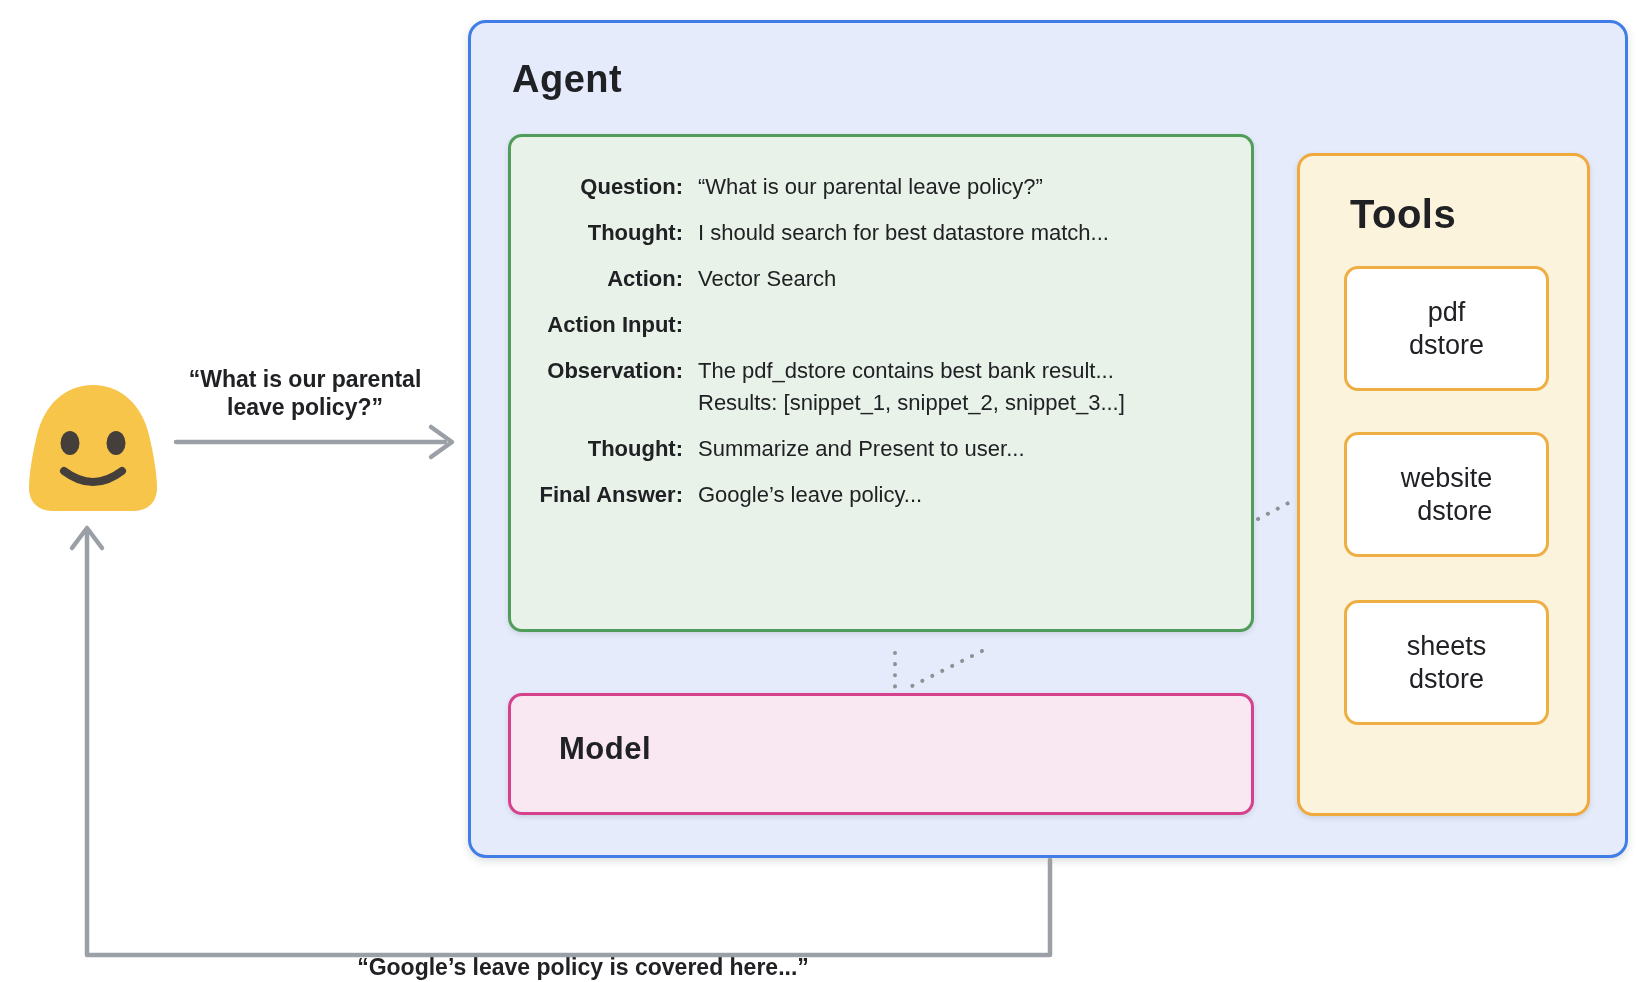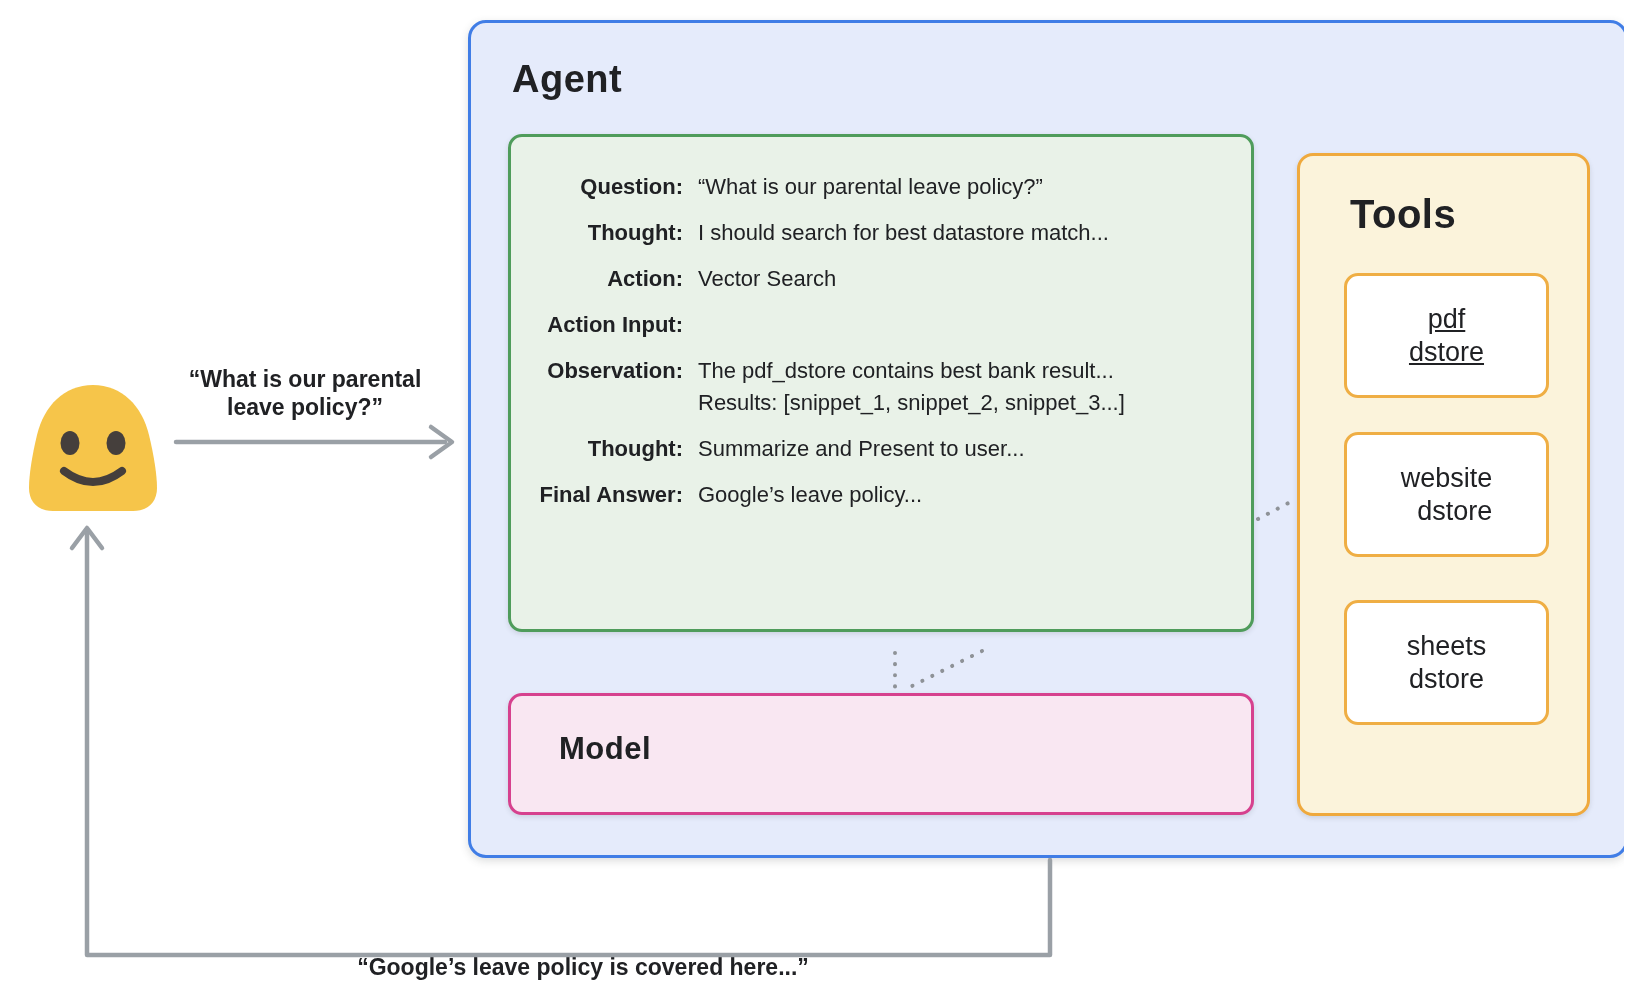--- a/index.html
+++ b/index.html
@@ -8,20 +8,21 @@
     background: #ffffff;
     font-family: "Liberation Sans", sans-serif;
     color: #202124;
   }
   #canvas {
     position: relative;
     width: 1624px;
     height: 982px;
     background: #ffffff;
     overflow: hidden;
+    padding-left: 16px;
   }
   
   .agent-box {
     position: absolute;
     left: 468px; top: 20px;
     width: 1160px; height: 838px;
     background: #E5EBFB;
     border: 3px solid #407DE6;
     border-radius: 18px;
     box-shadow: 0 3px 8px rgba(60,64,67,0.18);
@@ -108,21 +109,21 @@
     border-radius: 14px;
     box-sizing: border-box;
     display: flex;
     align-items: center;
     justify-content: center;
     text-align: center;
     font-size: 27px;
     line-height: 1.22;
     white-space: pre-line;
   }
-  .tool-card.c1 { top: 117px; text-decoration: underline; }
+  .tool-card.c1 { top: 110px; }
   .tool-card.c2 { top: 276px; text-align: right; }
   .tool-card.c3 { top: 444px; }
   
   .user-emoji {
     position: absolute;
     left: 22px; top: 383px;
     width: 142px; height: 130px;
   }
   .request-label {
     position: absolute;

